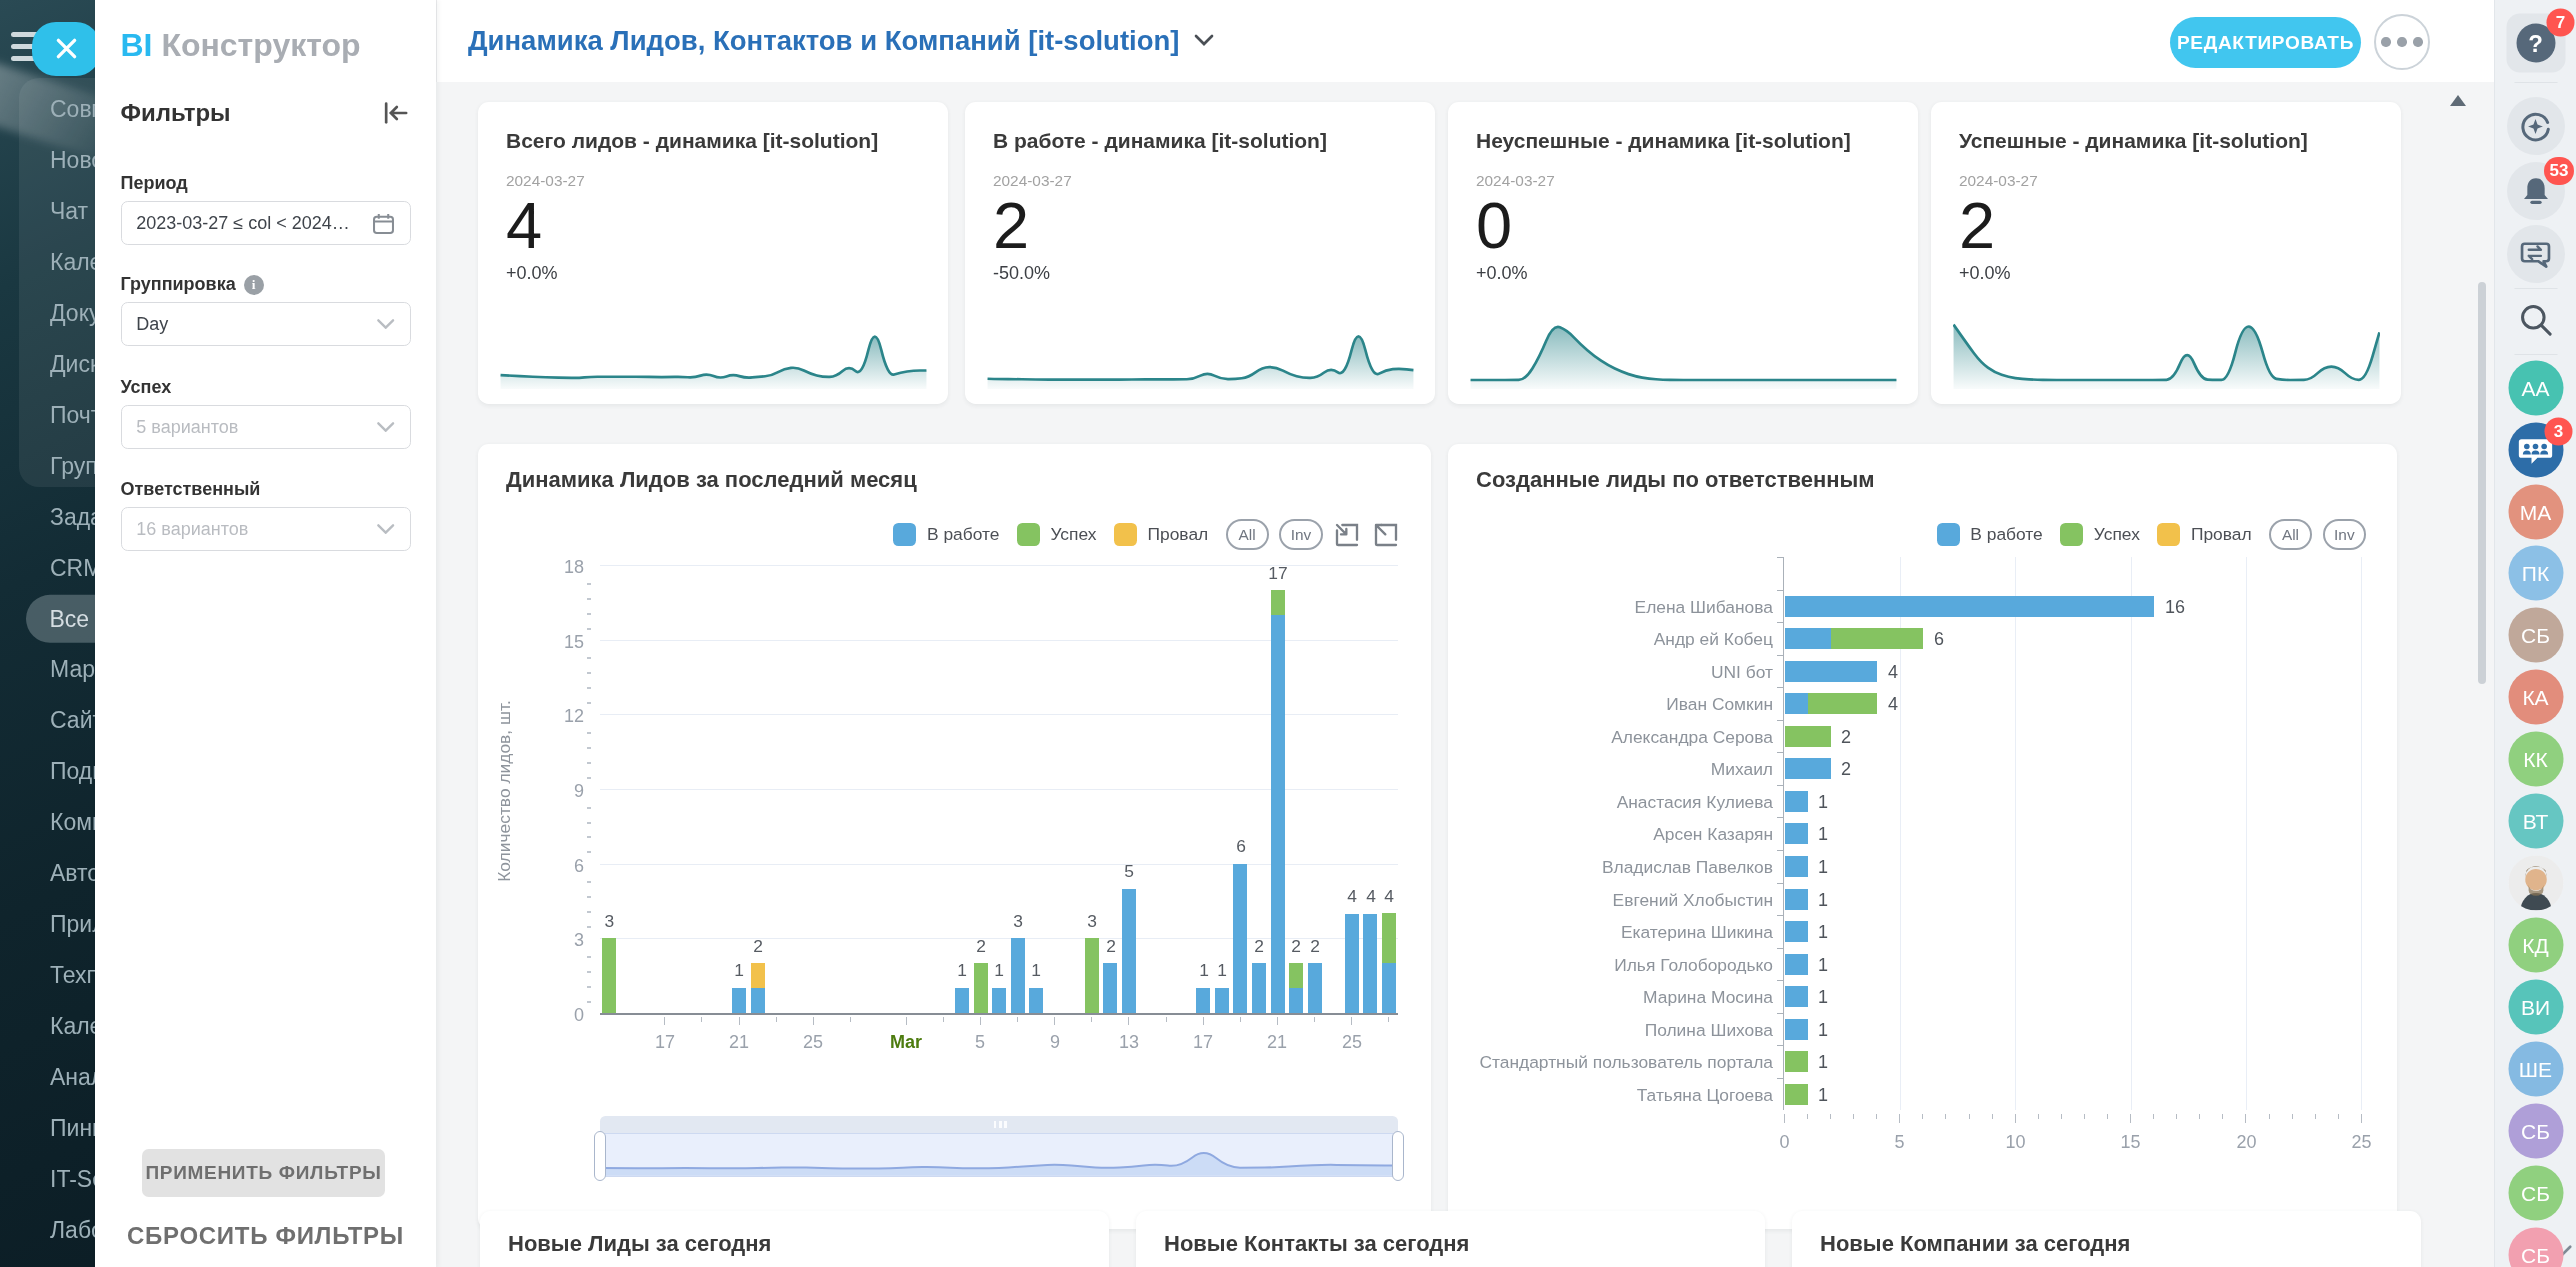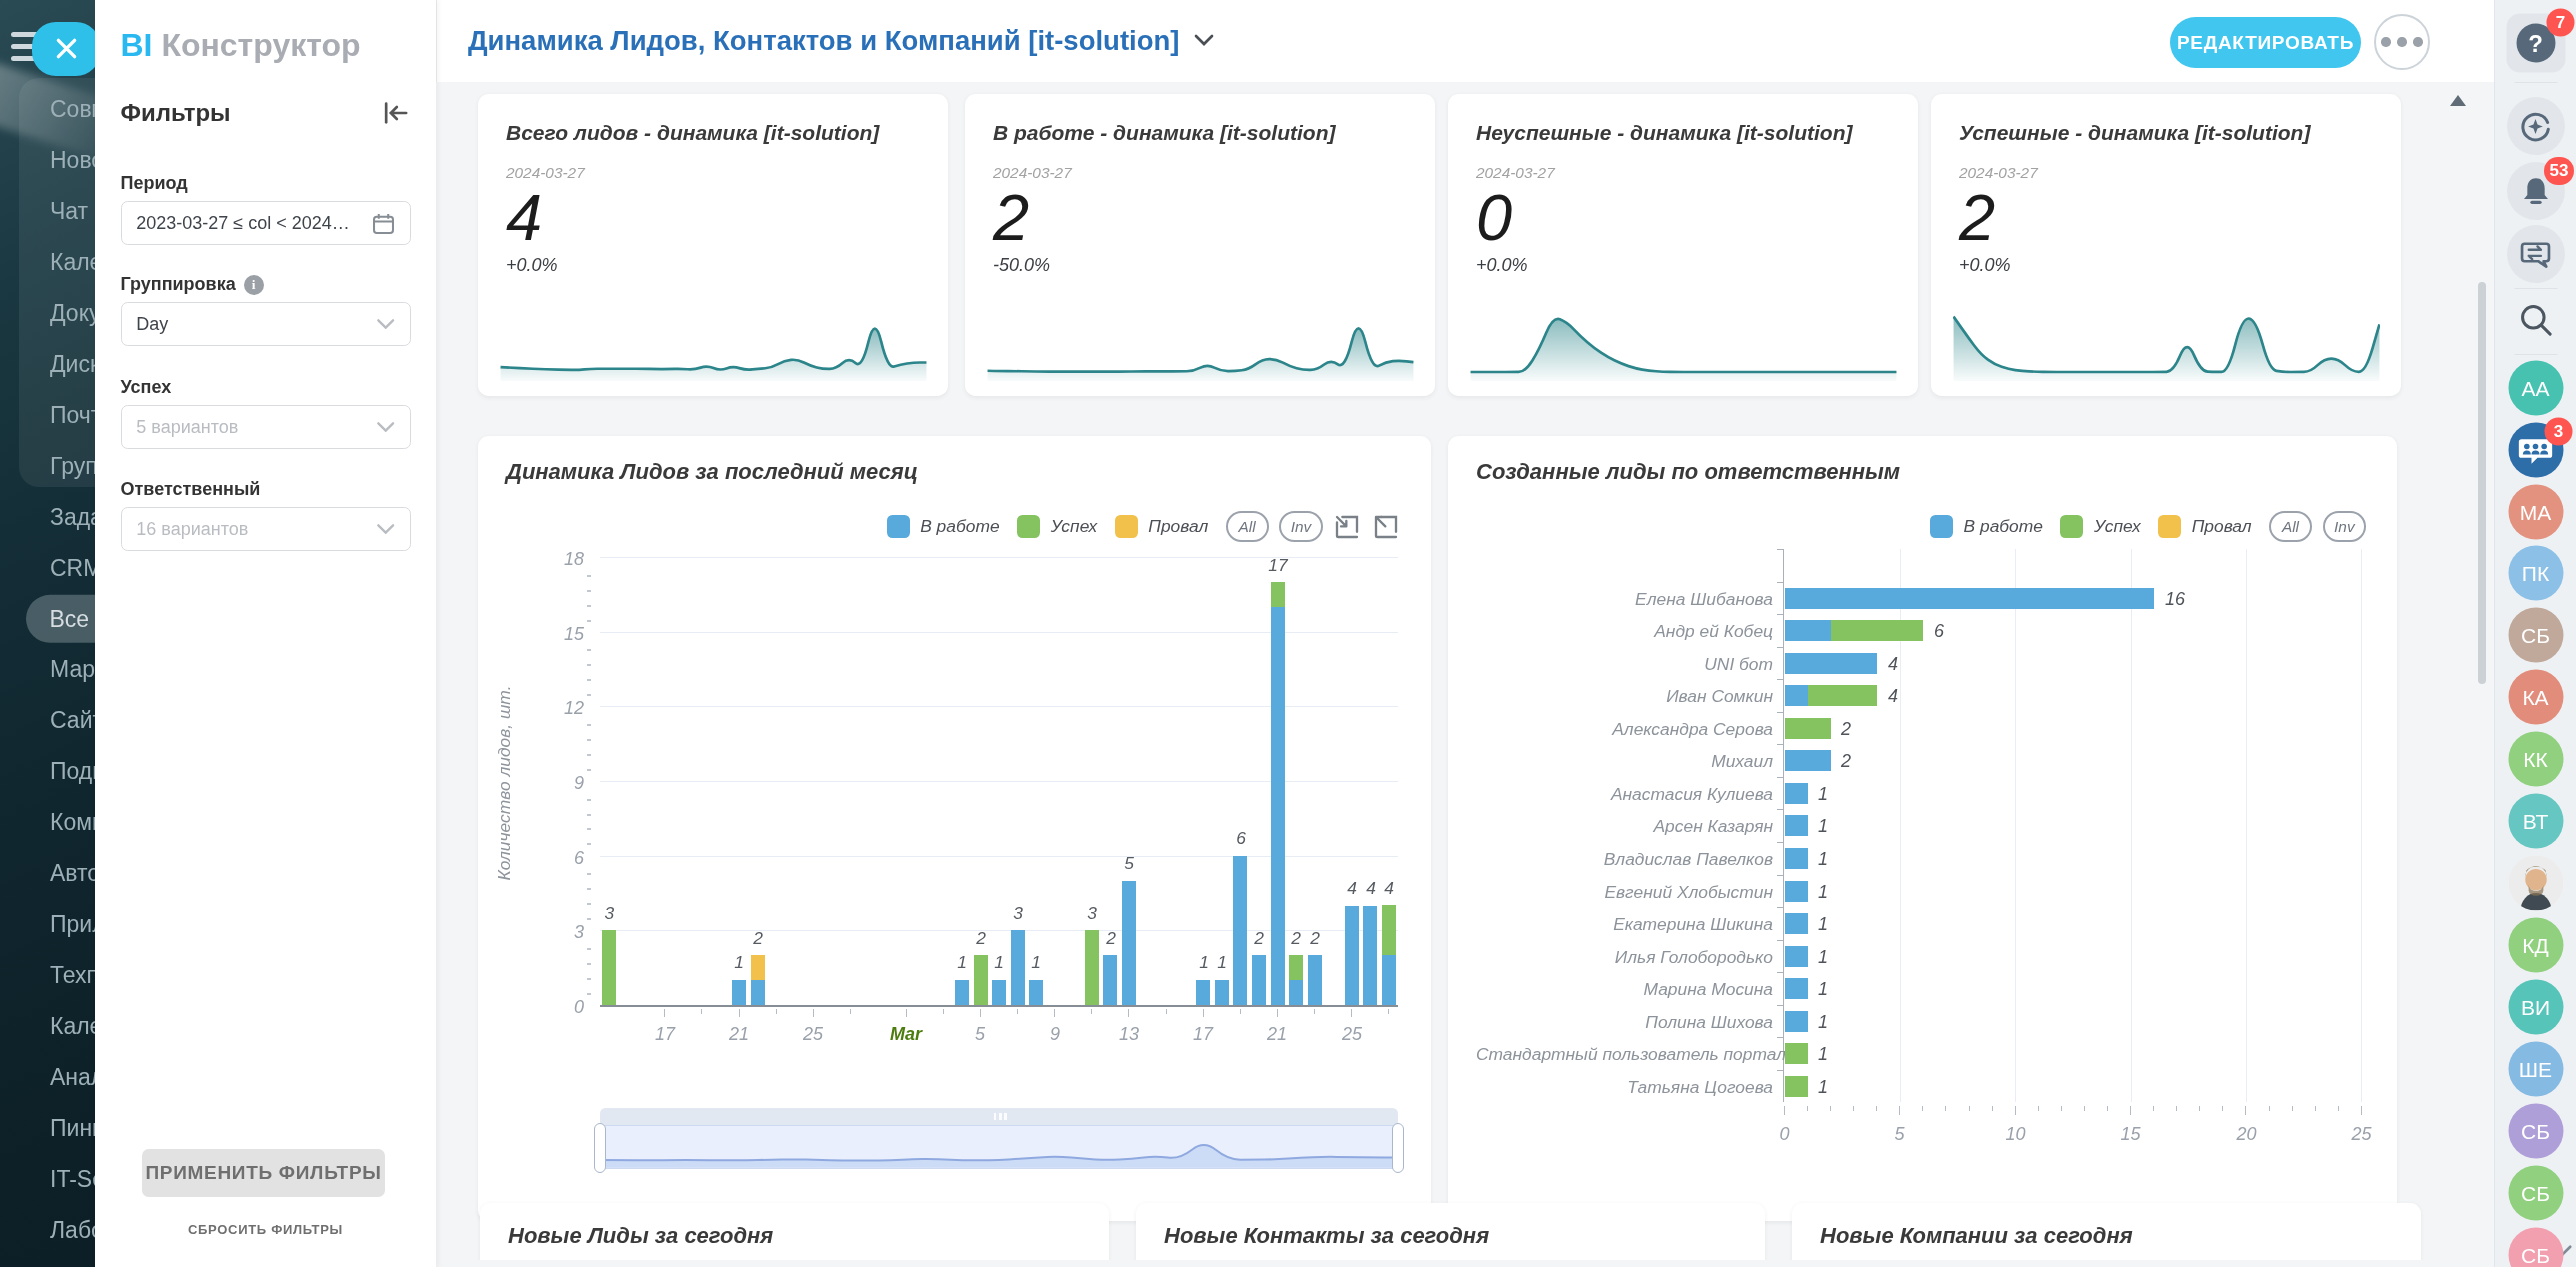--- a/index.html
+++ b/index.html
@@ -23,31 +23,31 @@
   .logo .bi{color:#29b9f0;}
   .logo .rest{color:#a9adb3;}
   .f-head{position:absolute;left:25.5px;top:99px;right:27px;display:flex;align-items:center;justify-content:space-between;}
   .f-head span{font-size:24px;font-weight:700;color:#333;}
   .f-label{position:absolute;left:25.5px;font-size:18px;font-weight:700;color:#333;display:flex;align-items:center;gap:8px;}
   .f-box{position:absolute;left:25.5px;width:290px;height:44px;border:1.3px solid #d9dbdf;border-radius:6.7px;background:#fff;display:flex;align-items:center;padding:0 14.8px;font-size:18px;color:#3f444b;cursor:pointer;}
   .f-box .grow{flex:1;white-space:nowrap;overflow:hidden;}
   .f-box .ph{color:#b9bcc1;}
   .info-dot{width:20px;height:20px;border-radius:50%;background:#9aa0a6;color:#fff;font-size:13.4px;font-weight:700;display:inline-flex;align-items:center;justify-content:center;font-family:"Liberation Serif",serif;}
   .apply-btn{position:absolute;left:47px;top:1149px;width:243px;height:48px;background:#e2e2e2;border:none;border-radius:6.7px;font-size:19px;font-weight:700;letter-spacing:0.7px;color:#6f6f6f;cursor:pointer;font-family:"Liberation Sans",sans-serif;}
-  .reset-btn{position:absolute;left:0;top:1222px;width:100%;text-align:center;font-size:13px;font-weight:700;letter-spacing:0.7px;color:#6f6f6f;cursor:pointer;}
+  .reset-btn{position:absolute;left:0;top:1222px;width:100%;text-align:center;font-size:24px;font-weight:700;letter-spacing:0.7px;color:#6f6f6f;cursor:pointer;}
 
   
   #main{position:absolute;left:436px;top:0;width:2058px;height:1268px;background:#f4f5f6;}
   #topbar{position:absolute;top:0;left:0;right:0;height:82px;background:#fff;border-left:1.3px solid #ececee;}
   #pageTitle{position:absolute;left:31px;top:0;height:82px;display:flex;align-items:center;gap:14.8px;cursor:pointer;}
   #pageTitle h1{font-size:27.5px;font-weight:600;color:#2a70b8;white-space:nowrap;}
   .edit-btn{position:absolute;left:1733px;top:17px;width:191px;height:51px;border:none;border-radius:27px;background:#41c6ef;color:#fff;font-size:19px;font-weight:700;letter-spacing:0.7px;cursor:pointer;font-family:"Liberation Sans",sans-serif;}
   .more-btn{position:absolute;left:1937px;top:14px;width:56px;height:56px;border-radius:50%;background:#fff;border:2px solid #ccd3d9;display:flex;align-items:center;justify-content:center;gap:6.7px;cursor:pointer;}
   .more-btn i{width:9.4px;height:9.4px;border-radius:50%;background:#9aa1a9;}
-  #content{position:absolute;top:74px;left:0;width:2058px;height:1186px;overflow:hidden;font-style:italic;}
+  #content{position:absolute;top:82px;left:0;width:2058px;height:1186px;overflow:hidden;}
   .card{position:absolute;background:#fff;border-radius:10.7px;box-shadow:0 1.3px 4px rgba(40,50,60,0.07);}
 
   
   .kpi{width:470px;height:302px;top:20px;padding:27px 28px;}
   .kpi .k-title{font-size:21px;font-weight:600;color:#3a3a3a;white-space:nowrap;}
   .kpi .k-date{font-size:15.4px;color:#a2a2a2;margin-top:19px;}
   .kpi .k-value{font-size:65px;font-weight:500;color:#1c1c1c;line-height:1.02;margin-top:2.7px;}
   .kpi .k-delta{font-size:18px;color:#3c3f44;margin-top:4px;}
   .kpi svg{position:absolute;left:21.5px;right:21.5px;bottom:14.8px;}
 

